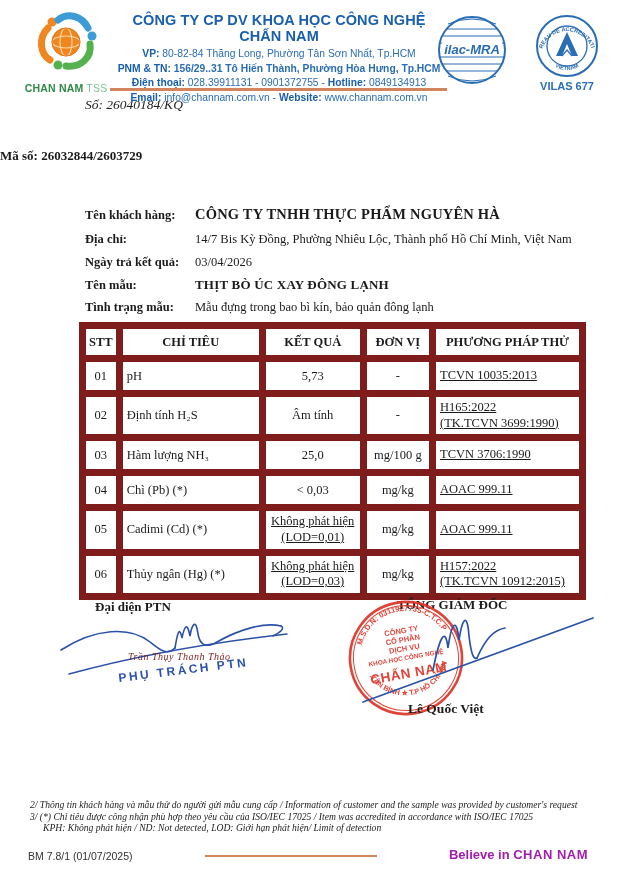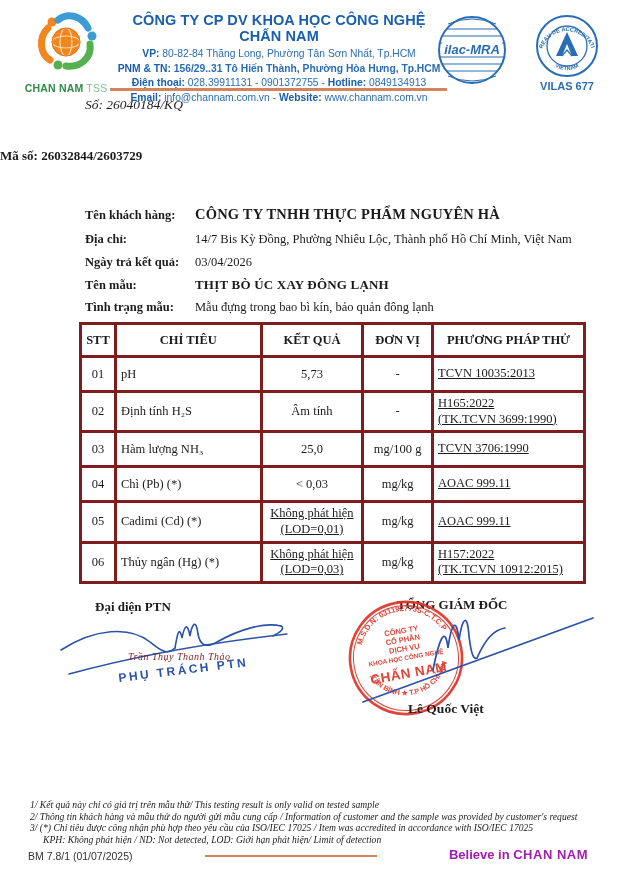--- a/index.html
+++ b/index.html
@@ -36,21 +36,21 @@
   .info-value { padding-left:0; }
   .v-strong { font-weight:bold; font-size:14.5px; letter-spacing:.2px; }
   .v-bold { font-weight:bold; font-size:13px; letter-spacing:.2px; }
   .pair2 { margin-left:26px; }
   .row-name  { margin-bottom:9px; }
   .row-addr  { margin-bottom:8px; }
 
   
   table.results { position:absolute; left:79px; top:322px; width:507px;
     border-collapse:collapse; font-size:12.5px; }
-  table.results th, table.results td { border:3px solid #7f1d1d; }
+  table.results th, table.results td { border:7px solid #7f1d1d; }
   table.results { border:1.5px solid #222; }
   table.results th { height:33px; font-size:12.5px; font-weight:bold; text-align:center; padding:2px 3px; }
   table.results td { padding:3px 4px; height:35px; vertical-align:middle; }
   td.c { text-align:center; }
   td.l { text-align:left; padding-left:8px; }
   .prewrap { white-space:pre-line; line-height:1.25;text-decoration:underline; }
 
   
   .sig-title-left  { position:absolute; left:95px;  top:599px; font-size:13px; font-weight:bold; }
   .sig-title-right { position:absolute; left:397px; top:597px; font-size:13px; font-weight:bold; }
@@ -290,21 +290,20 @@
       <g fill="none" stroke="#2b52a8" stroke-width="1.7" stroke-linecap="round">
         <path d="M8 102 L238 18"></path>
         <path d="M78 70 C84 40 90 24 93 48 C96 26 101 14 104 40 C107 20 112 10 114 36 C116 52 118 60 122 58"></path>
         <path d="M122 58 C130 40 138 30 150 28"></path>
       </g>
     </svg>
   </span>
   <div class="sig-name-right">Lê Quốc Việt</div>
 
   <div class="footnotes">
-    <div>1/ Kết quả này chỉ có giá trị trên mẫu thử/ This testing result is only valid on tested sample</div>
     <div>2/ Thông tin khách hàng và mẫu thử do người gửi mẫu cung cấp / Information of customer and the sample was provided by customer's request</div>
     <div>3/ (*) Chỉ tiêu được công nhận phù hợp theo yêu cầu của ISO/IEC 17025 / Item was accredited in accordance with ISO/IEC 17025</div>
     <div class="footnote-indent">KPH: Không phát hiện / ND: Not detected, LOD: Giới hạn phát hiện/ Limit of detection</div>
   </div>
 
   <div class="form-code">BM 7.8/1 (01/07/2025)</div>
   <div class="footer-rule"></div>
   <div class="slogan">
     <span>Believe in </span><span class="brand">CHAN NAM</span>
   </div>

